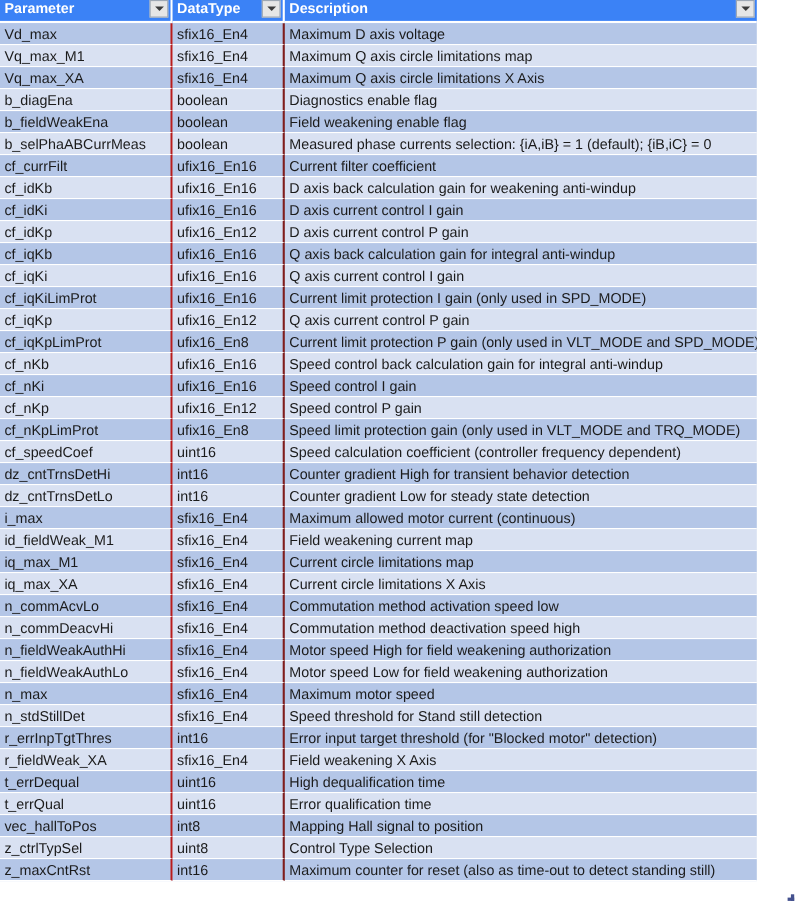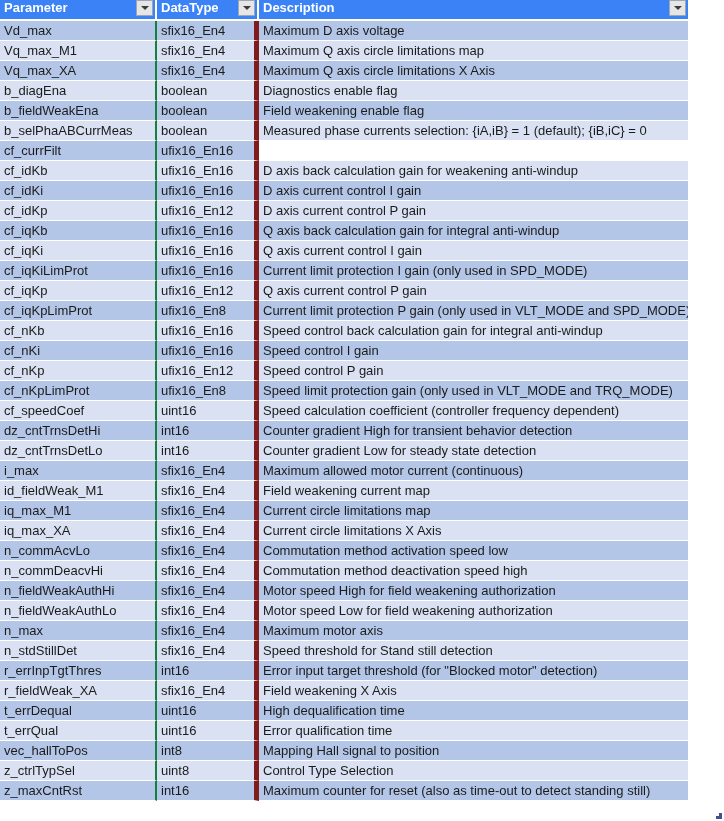--- a/index.html
+++ b/index.html
@@ -35,22 +35,22 @@
   }
   .row{display:flex;height:20px;}
   .row:nth-child(odd) .cell{background:#B4C6E7;}
   .row:nth-child(even) .cell{background:#D9E1F2;}
   .cell{
     display:flex;align-items:center;
     padding:0 2px 1px 4px;
     border-bottom:1px solid #fff;
     white-space:nowrap;overflow:hidden;
   }
-  .cell.c1{border-right:2px solid #15803d;}
-  .cell.c2{border-right:5px solid #7f1d1d;}
+  .cell.c1{border-right:2px solid #b91c1c;}
+  .cell.c2{border-right:2px solid #7f1d1d;}
   .resize-handle{
     position:absolute;right:2px;bottom:2px;
     width:6px;height:6px;
     border-right:3px solid #44518E;
     border-bottom:3px solid #44518E;
   }
 </style>
 </head>
 <body>
 
@@ -150,20 +150,23 @@
         </div>
     </div>
 
     <div class="row">
       <div class="cell c1">
           <span>cf_currFilt</span>
         </div>
       <div class="cell c2">
           <span>ufix16_En16</span>
         </div>
+      <div class="cell c3">
+          <span>Current filter coefficient</span>
+        </div>
     </div>
 
     <div class="row">
       <div class="cell c1">
           <span>cf_idKb</span>
         </div>
       <div class="cell c2">
           <span>ufix16_En16</span>
         </div>
       <div class="cell c3">
@@ -437,21 +440,21 @@
     </div>
 
     <div class="row">
       <div class="cell c1">
           <span>n_max</span>
         </div>
       <div class="cell c2">
           <span>sfix16_En4</span>
         </div>
       <div class="cell c3">
-          <span>Maximum motor axis</span>
+          <span>Maximum motor speed</span>
         </div>
     </div>
 
     <div class="row">
       <div class="cell c1">
           <span>n_stdStillDet</span>
         </div>
       <div class="cell c2">
           <span>sfix16_En4</span>
         </div>

